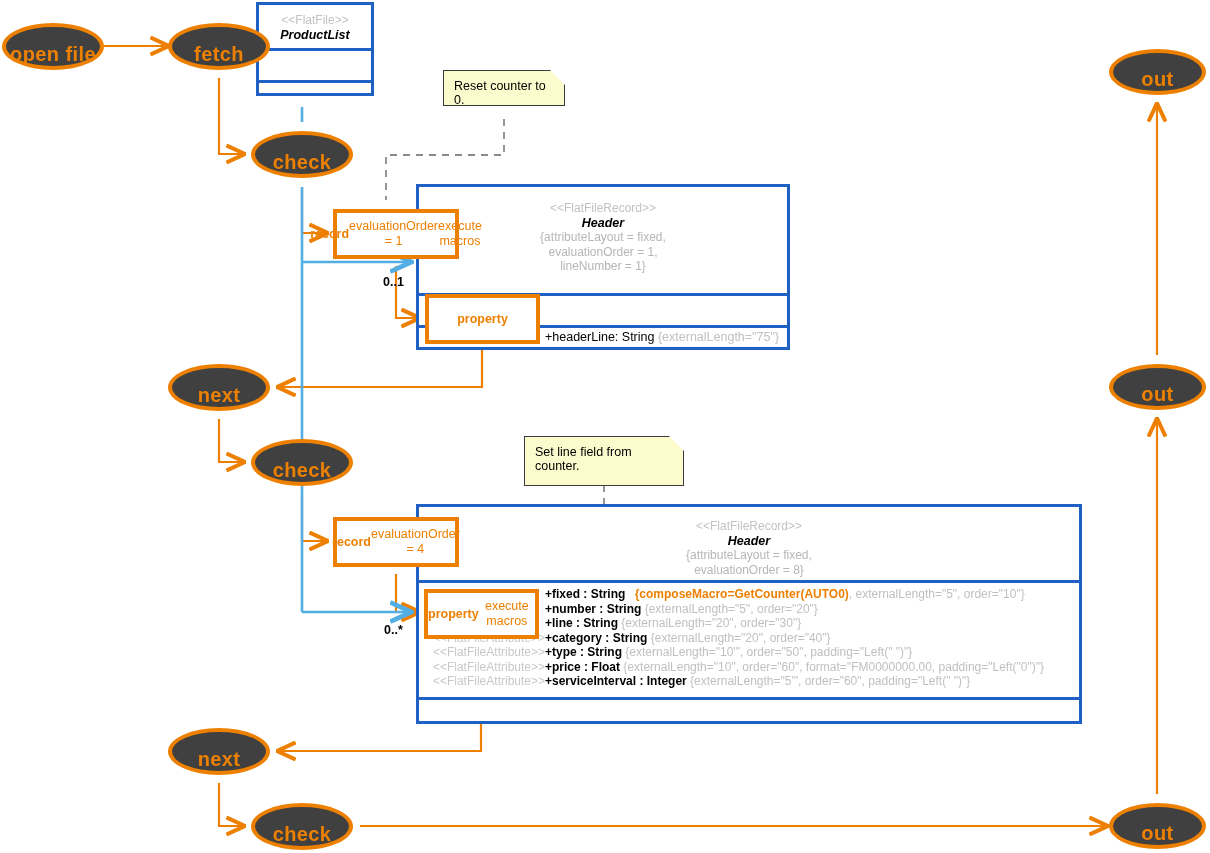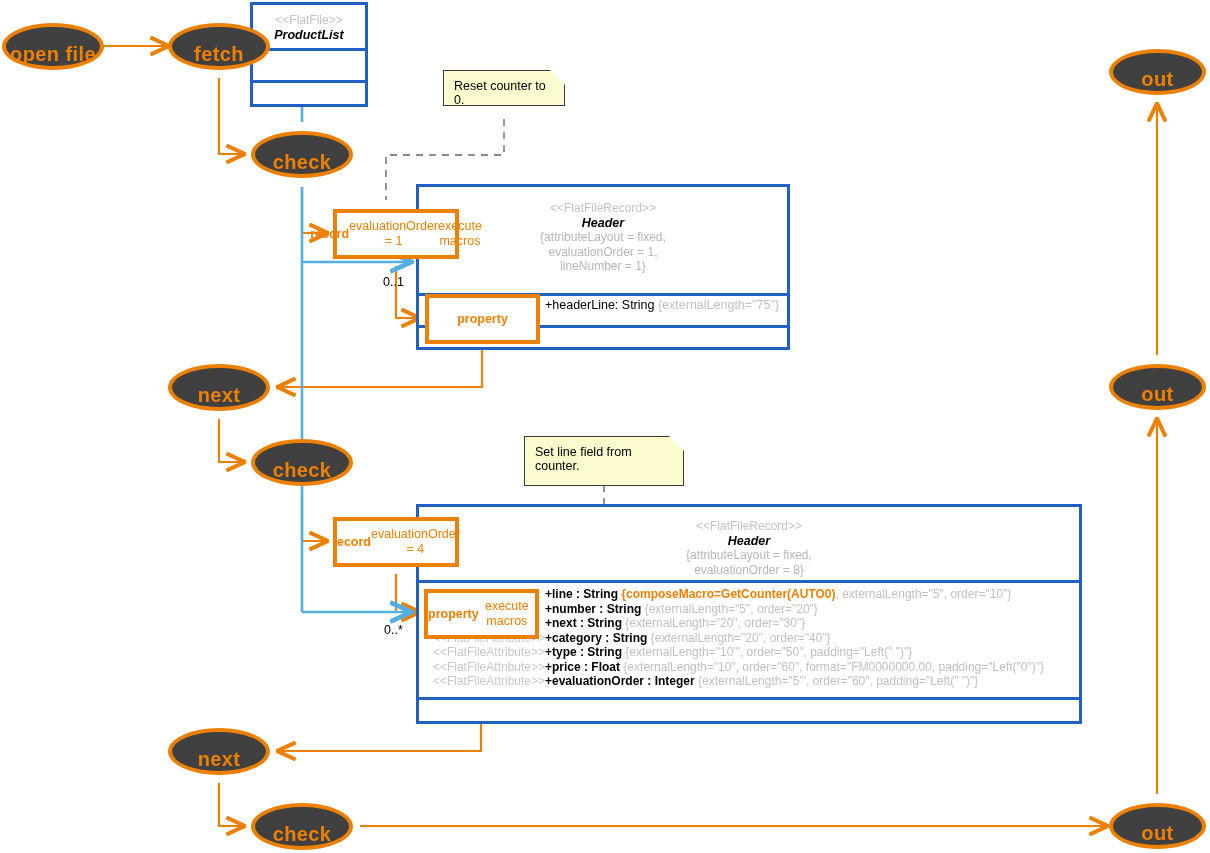--- a/index.html
+++ b/index.html
@@ -92,27 +92,28 @@
     position: absolute;
     font-size: 12px;
     line-height: 14.5px;
     color: #000000;
     white-space: nowrap;
   }
   .attrs .row { height: 14.5px; }
   .attrs .stereo { color: #c8c8c8; }
   .attrs .sig { color: #000000; font-weight: bold; }
   .attrs .props { color: #c0c0c0; }
-  .attrs .macro { color: #ED8000; font-weight: bold; }
+  .attrs .macro { color: #ED8000; font-weight: bold; margin-left: 6px; }
 
   .singleattr {
     position: absolute;
     font-size: 12.5px;
     color: #000;
     white-space: nowrap;
+    margin-top: 32px;
   }
   .singleattr .props { color: #c0c0c0; }
 
   
   .note {
     position: absolute;
     box-sizing: border-box;
     background: #fbfbce;
     border: 1px solid #3a3a3a;
     font-size: 12.5px;
@@ -130,20 +131,21 @@
     border-top: 15px solid #ffffff;
   }
 
   
   .mult {
     position: absolute;
     font-size: 12.5px;
     color: #000;
     z-index: 9;
     background: transparent;
+    font-weight: bold;
   }
 </style>
 </head>
 <body>
 
 <div id="canvas">
 
   <svg id="wires" viewBox="0 0 1210 853">
     <defs>
       <marker id="ar-or" markerWidth="9" markerHeight="9" refX="8" refY="4.5" orient="auto">
@@ -193,21 +195,21 @@
       <path d="M302,495 L302,612"></path>
       <path d="M302,612 L411,612" marker-end="url(#ar-lb)"></path>
     </g>
 
     <g stroke="#8a8a8a" stroke-width="1.8" fill="none" stroke-dasharray="7,6">
       <path d="M504,119 L504,155 L386,155 L386,200"></path>
       <path d="M604,485 L604,520 L481,520 L481,580"></path>
     </g>
   </svg>
 
-  <div class="umlbox" style="left:250px; top:2px; width:118px; height:105px;">
+  <div class="umlbox" style="left:256px; top:2px; width:118px; height:94px;">
     <div class="umlhead" style="top:8px;">
       <div class="stereo">&lt;&lt;FlatFile&gt;&gt;</div>
       <div class="cname">ProductList</div>
     </div>
     <div class="umlsep" style="top:43px;"></div>
     <div class="umlsep" style="top:75px;"></div>
   </div>
 
   <div class="umlbox" style="left:416px; top:184px; width:374px; height:166px;">
     <div class="umlhead" style="top:14px;">
@@ -230,27 +232,27 @@
       <div class="cname">Header</div>
       <div>{attributeLayout = fixed,</div>
       <div>evaluationOrder = 8}</div>
     </div>
     <div class="umlsep" style="top:73px;"></div>
     <div class="umlsep" style="top:190px;"></div>
   </div>
 
   <div class="attrs" style="left:416px; top:587px; width:660px; z-index:5;">
     <div id="attr-rows">
-        <div class="row"><span class="stereo" style="display: inline-block; width: 129px; text-align: right;"></span><span class="sig">+line : String </span><span class="macro">{composeMacro=GetCounter(AUTO0)</span><span class="props">, externalLength="5", order="10"}</span></div>
+        <div class="row"><span class="stereo" style="display: inline-block; width: 129px; text-align: right;"></span><span class="sig">+fixed : String </span><span class="macro">{composeMacro=GetCounter(AUTO0)</span><span class="props">, externalLength="5", order="10"}</span></div>
         <div class="row"><span class="stereo" style="display: inline-block; width: 129px; text-align: right;"></span><span class="sig">+number : String </span><span class="props">{externalLength="5", order="20"}</span></div>
-        <div class="row"><span class="stereo" style="display: inline-block; width: 129px; text-align: right;"></span><span class="sig">+next : String </span><span class="props">{externalLength="20", order="30"}</span></div>
+        <div class="row"><span class="stereo" style="display: inline-block; width: 129px; text-align: right;"></span><span class="sig">+line : String </span><span class="props">{externalLength="20", order="30"}</span></div>
         <div class="row"><span class="stereo" style="display: inline-block; width: 129px; text-align: right;">&lt;&lt;FlatFileAttribute&gt;&gt;</span><span class="sig">+category : String </span><span class="props">{externalLength="20", order="40"}</span></div>
         <div class="row"><span class="stereo" style="display: inline-block; width: 129px; text-align: right;">&lt;&lt;FlatFileAttribute&gt;&gt;</span><span class="sig">+type : String </span><span class="props">{externalLength="10'", order="50", padding="Left(" ")"}</span></div>
         <div class="row"><span class="stereo" style="display: inline-block; width: 129px; text-align: right;">&lt;&lt;FlatFileAttribute&gt;&gt;</span><span class="sig">+price : Float </span><span class="props">{externalLength="10", order="60", format="FM0000000.00, padding="Left("0")"}</span></div>
-        <div class="row"><span class="stereo" style="display: inline-block; width: 129px; text-align: right;">&lt;&lt;FlatFileAttribute&gt;&gt;</span><span class="sig">+evaluationOrder : Integer </span><span class="props">{externalLength="5'", order="60", padding="Left(" ")"}</span></div>
+        <div class="row"><span class="stereo" style="display: inline-block; width: 129px; text-align: right;">&lt;&lt;FlatFileAttribute&gt;&gt;</span><span class="sig">+serviceInterval : Integer </span><span class="props">{externalLength="5'", order="60", padding="Left(" ")"}</span></div>
       </div>
   </div>
 
   <div class="action" style="left:333px; top:209px; width:126px; height:50px;">
     <div class="hd">record</div>
     <div>evaluationOrder = 1</div>
     <div>execute macros</div>
   </div>
 
   <div class="action" style="left:425px; top:294px; width:115px; height:50px;">

